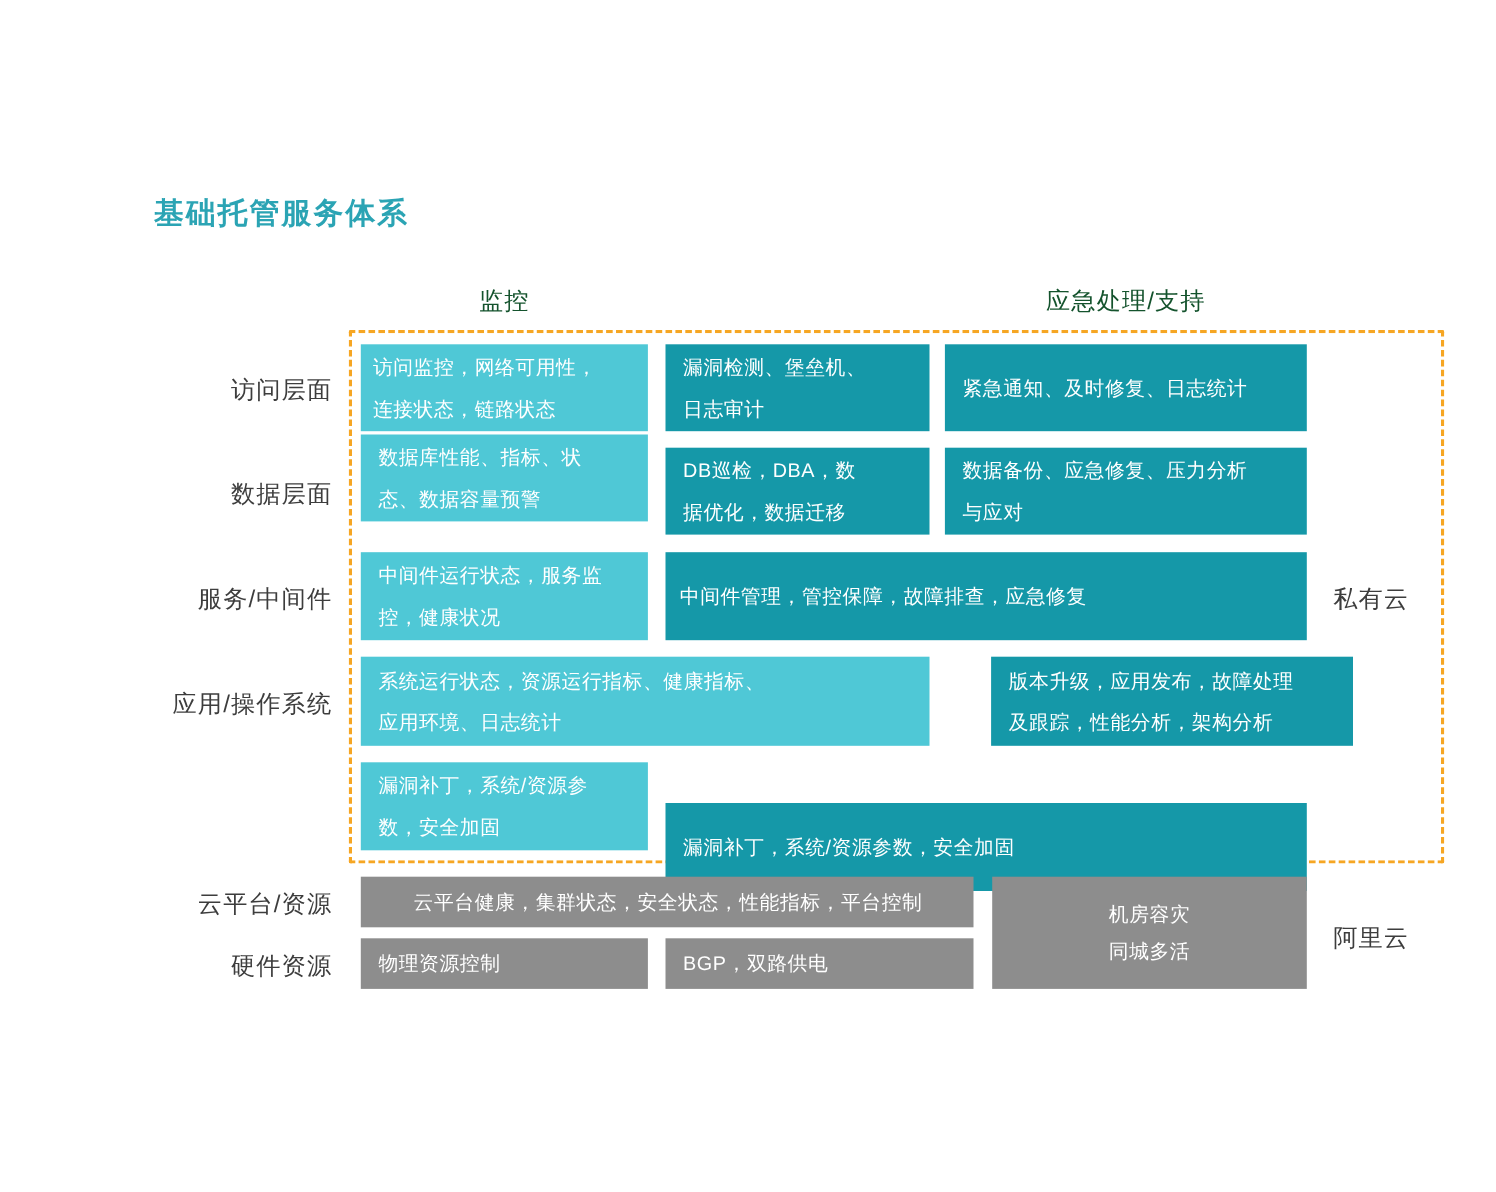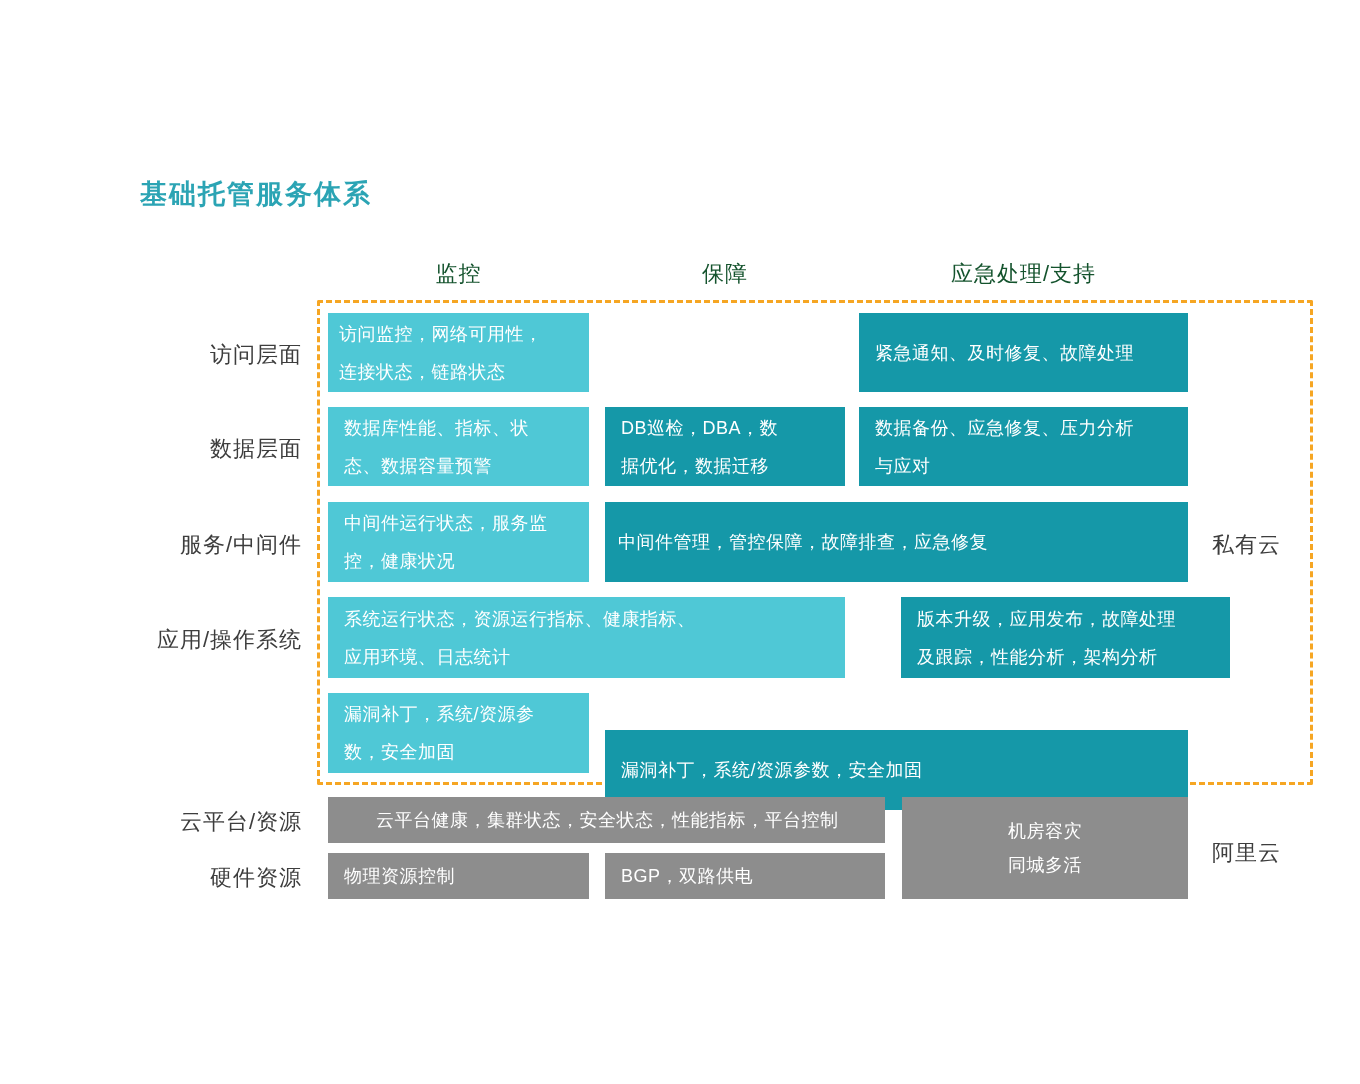--- a/index.html
+++ b/index.html
@@ -85,40 +85,41 @@
 </style>
 </head>
 <body>
 
 <div id="stage">
   <div id="card">
 
     <div class="title">基础托管服务体系</div>
 
     <div class="col-header" style="left:288px; width:261px;">监控</div>
-    <div class="col-header" style="left:565px; width:240px;">保障</div>
     <div class="col-header" style="left:819px; width:329px;">应急处理/支持</div>
 
     <div class="dashed-frame"></div>
 
     <div class="row-label" style="top:305px;">访问层面</div>
     <div class="row-label" style="top:399px;">数据层面</div>
     <div class="row-label" style="top:495px;">服务/中间件</div>
     <div class="row-label" style="top:590px;">应用/操作系统</div>
     <div class="row-label" style="top:772px;">云平台/资源</div>
     <div class="row-label" style="top:828px;">硬件资源</div>
 
     <div class="side-label" style="top:495px;">私有云</div>
     <div class="side-label" style="top:803px;">阿里云</div>
 
     <div class="cell light" style="left:288px; top:278px; width:261px; height:79px;padding-left:11px;">访问监控，网络可用性，
 连接状态，链路状态</div>
-    <div class="cell dark" style="left:819px; top:278px; width:329px; height:79px;">紧急通知、及时修复、故障处理</div>
+    <div class="cell dark" style="left:565px; top:278px; width:240px; height:79px;">漏洞检测、堡垒机、
+日志审计</div>
+    <div class="cell dark" style="left:819px; top:278px; width:329px; height:79px;">紧急通知、及时修复、日志统计</div>
 
-    <div class="cell light" style="left:288px; top:372px; width:261px; height:79px;">数据库性能、指标、状
+    <div class="cell light" style="left:288px; top:360px; width:261px; height:79px;">数据库性能、指标、状
 态、数据容量预警</div>
     <div class="cell dark" style="left:565px; top:372px; width:240px; height:79px;">DB巡检，DBA，数
 据优化，数据迁移</div>
     <div class="cell dark" style="left:819px; top:372px; width:329px; height:79px;">数据备份、应急修复、压力分析
 与应对</div>
 
     <div class="cell light" style="left:288px; top:467px; width:261px; height:80px;">中间件运行状态，服务监
 控，健康状况</div>
     <div class="cell dark" style="left:565px; top:467px; width:583px; height:80px;padding-left:13px;">中间件管理，管控保障，故障排查，应急修复</div>
 

